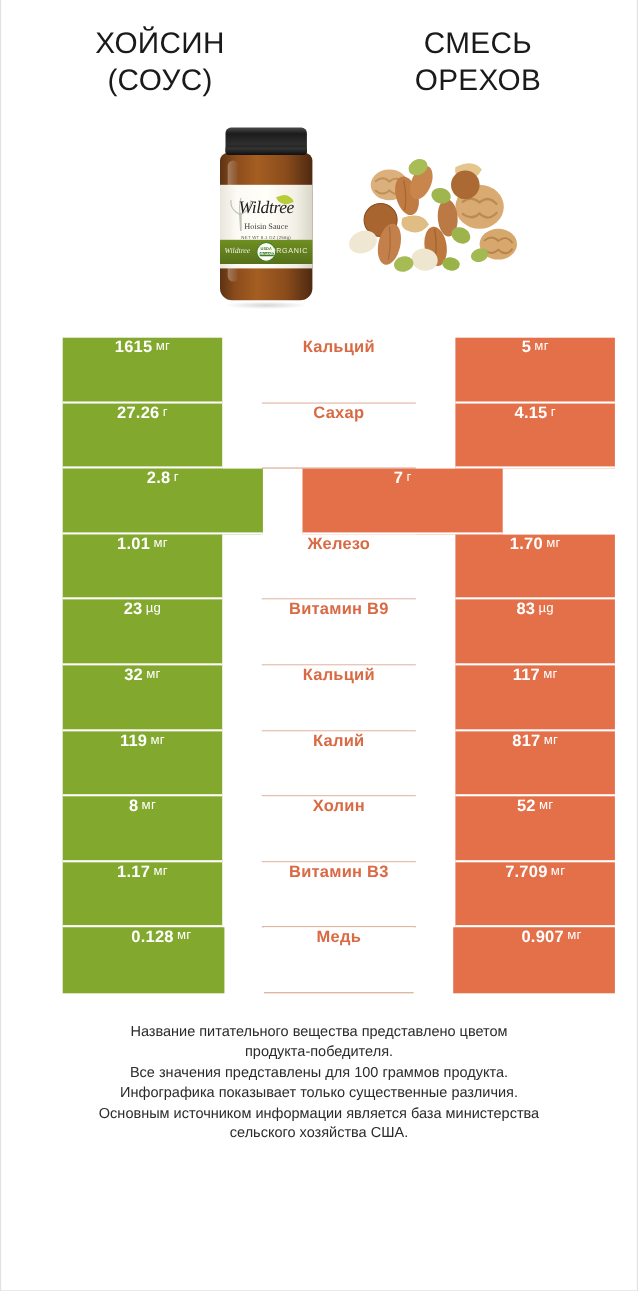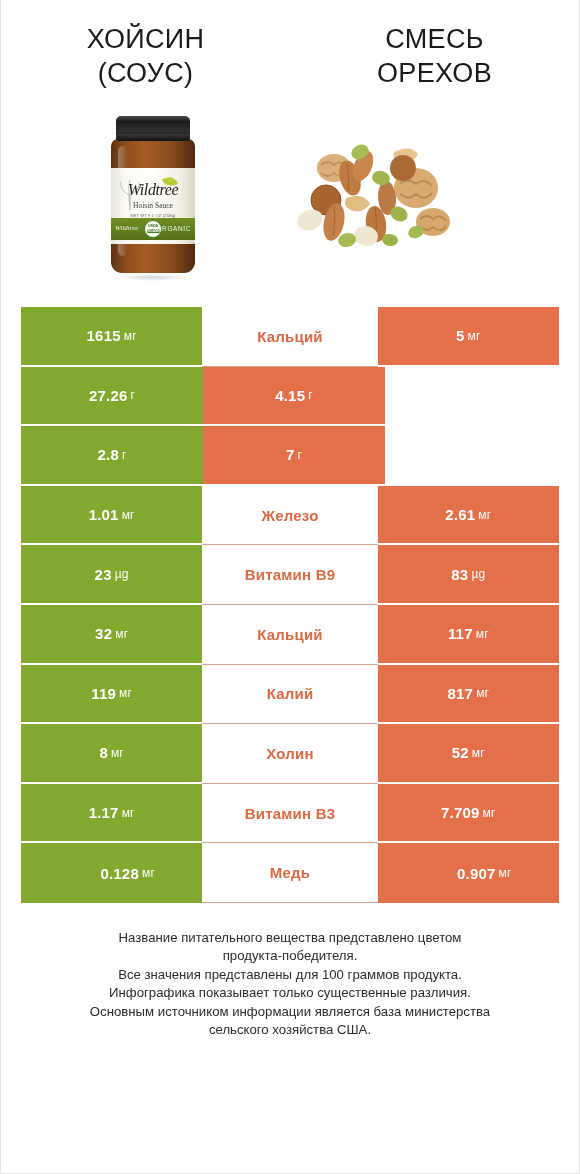--- a/index.html
+++ b/index.html
@@ -48,21 +48,21 @@
     display: flex;
     align-items: center;
     justify-content: center;
     margin-top: 8px;
   }
   .hero-slot {
     width: 185px;
     height: 185px;
     display: flex;
     align-items: center;
-    justify-content: flex-start;
+    justify-content: flex-end;
   }
   .vs {
     width: 130px;
     text-align: center;
     font-size: 62px;
     line-height: 62px;
     font-weight: 400;
     letter-spacing: -1px;
     white-space: nowrap;
   }
@@ -149,26 +149,27 @@
 
   
   .table { margin: 14px 20px 0 20px; }
   .row {
     display: flex;
     height: 59.6px;
     align-items: stretch;
   }
   .cell {
     display: flex;
-    align-items: center;
+    align-items: flex-start;
     justify-content: center;
     font-size: 15px;
     font-weight: bold;
     letter-spacing: .2px;
     white-space: nowrap;
+    margin-left: 36px;
   }
   .cell .unit { font-weight: normal; font-size: 12px; margin-left: 3px; }
   .c-left  { width: 182px; background: #82a82e; color: #ffffff; border-bottom: 2px solid #ffffff; }
   .c-mid   { width: 176px; background: #ffffff; color: #d96a44; border-bottom: 1px solid #d9a48c; }
   .c-right { width: 182px; background: #e4704a; color: #ffffff; border-bottom: 2px solid #ffffff; }
   .row:last-child .c-left,
   .row:last-child .c-right { border-bottom: none; padding-left: 32px; }
 
   
   .footnote {
@@ -281,20 +282,23 @@
         <div class="cell c-right">
           <span>5</span>
           <span class="unit">мг</span>
         </div>
       </div>
       <div class="row">
         <div class="cell c-left">
           <span>27.26</span>
           <span class="unit">г</span>
         </div>
+        <div class="cell c-mid">
+          <span>Сахар</span>
+        </div>
         <div class="cell c-right">
           <span>4.15</span>
           <span class="unit">г</span>
         </div>
       </div>
       <div class="row">
         <div class="cell c-left">
           <span>2.8</span>
           <span class="unit">г</span>
         </div>
@@ -305,21 +309,21 @@
       </div>
       <div class="row">
         <div class="cell c-left">
           <span>1.01</span>
           <span class="unit">мг</span>
         </div>
         <div class="cell c-mid">
           <span>Железо</span>
         </div>
         <div class="cell c-right">
-          <span>2.61</span>
+          <span>1.70</span>
           <span class="unit">мг</span>
         </div>
       </div>
       <div class="row">
         <div class="cell c-left">
           <span>23</span>
           <span class="unit">µg</span>
         </div>
         <div class="cell c-mid">
           <span>Витамин B9</span>

